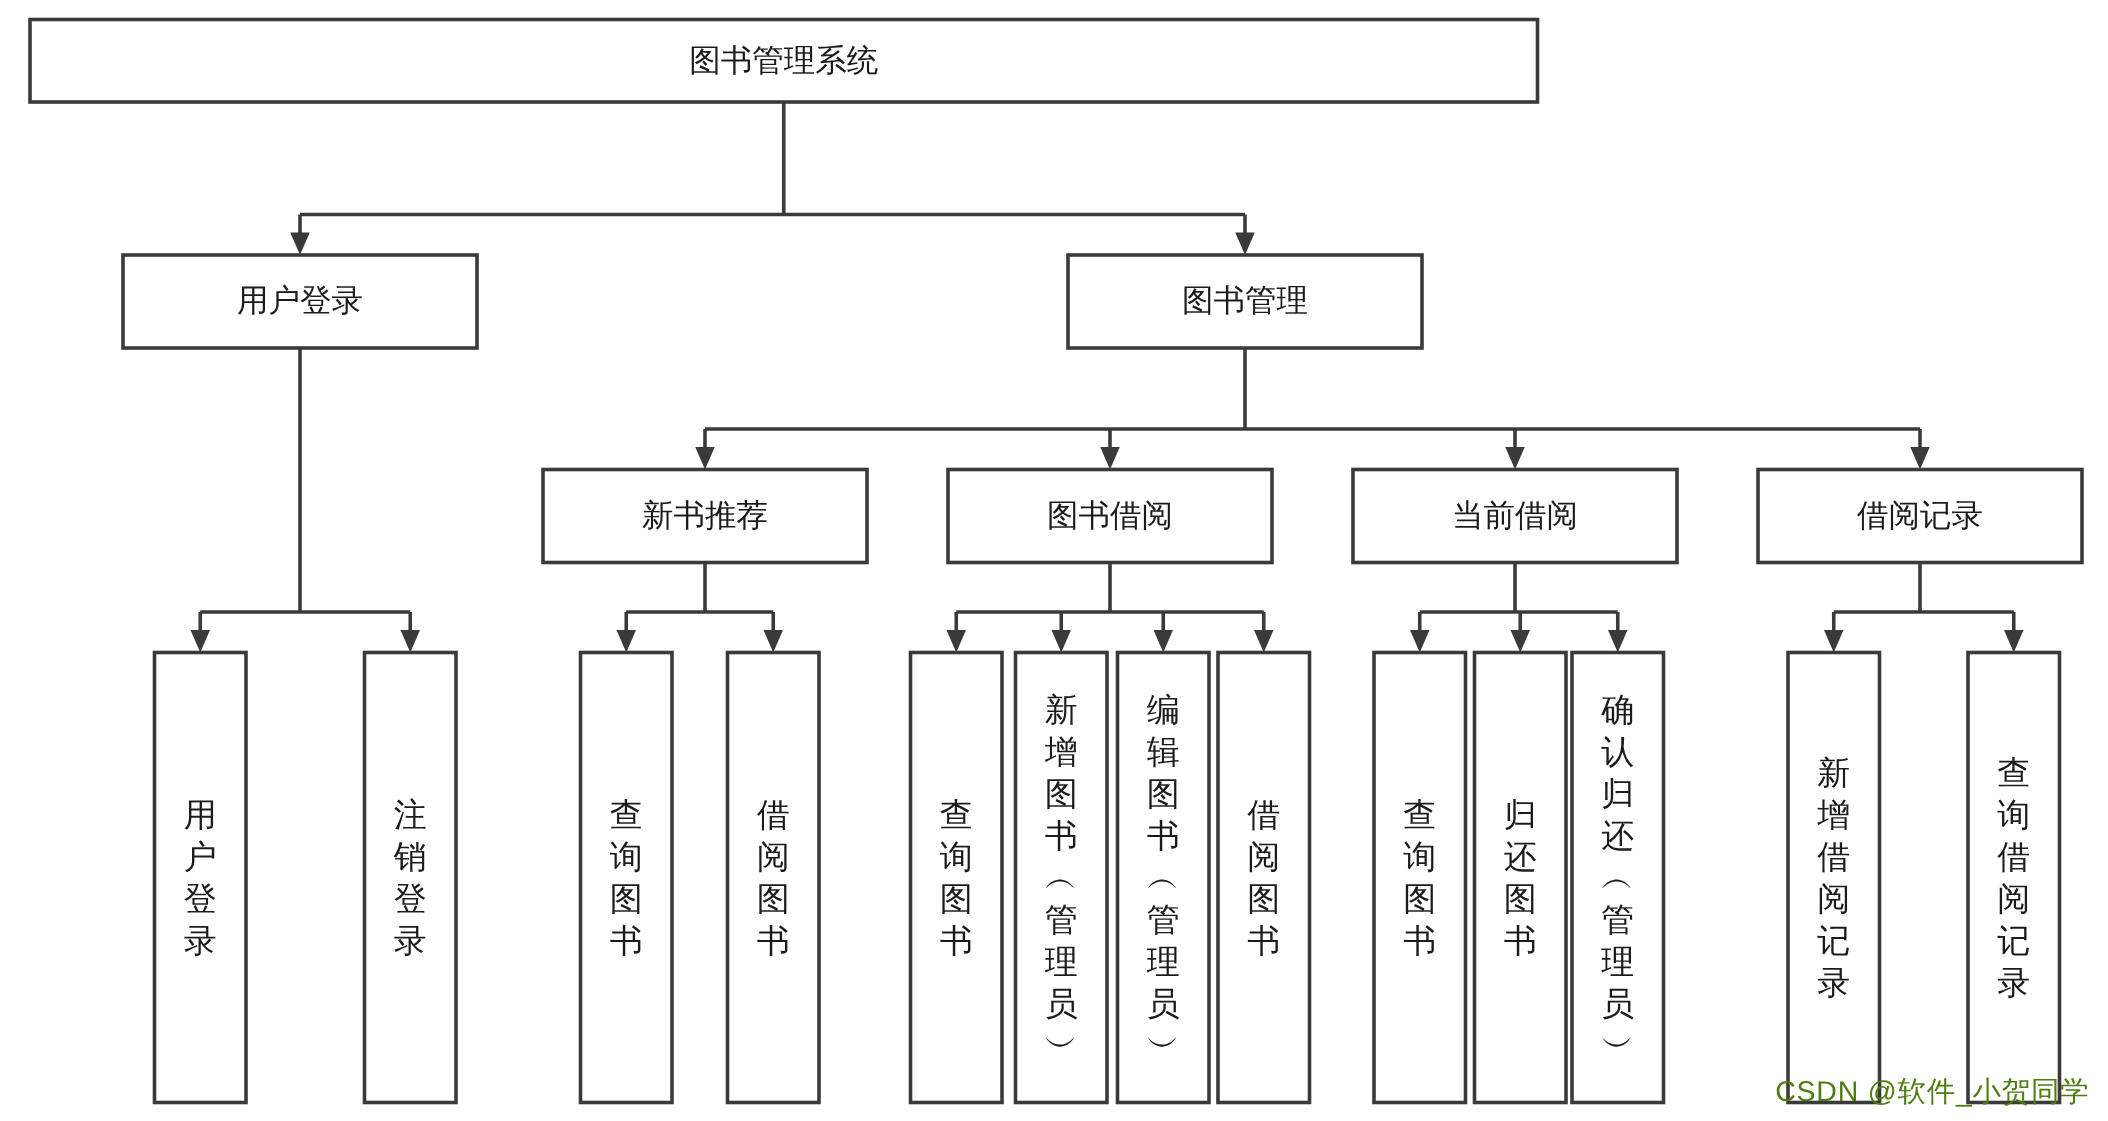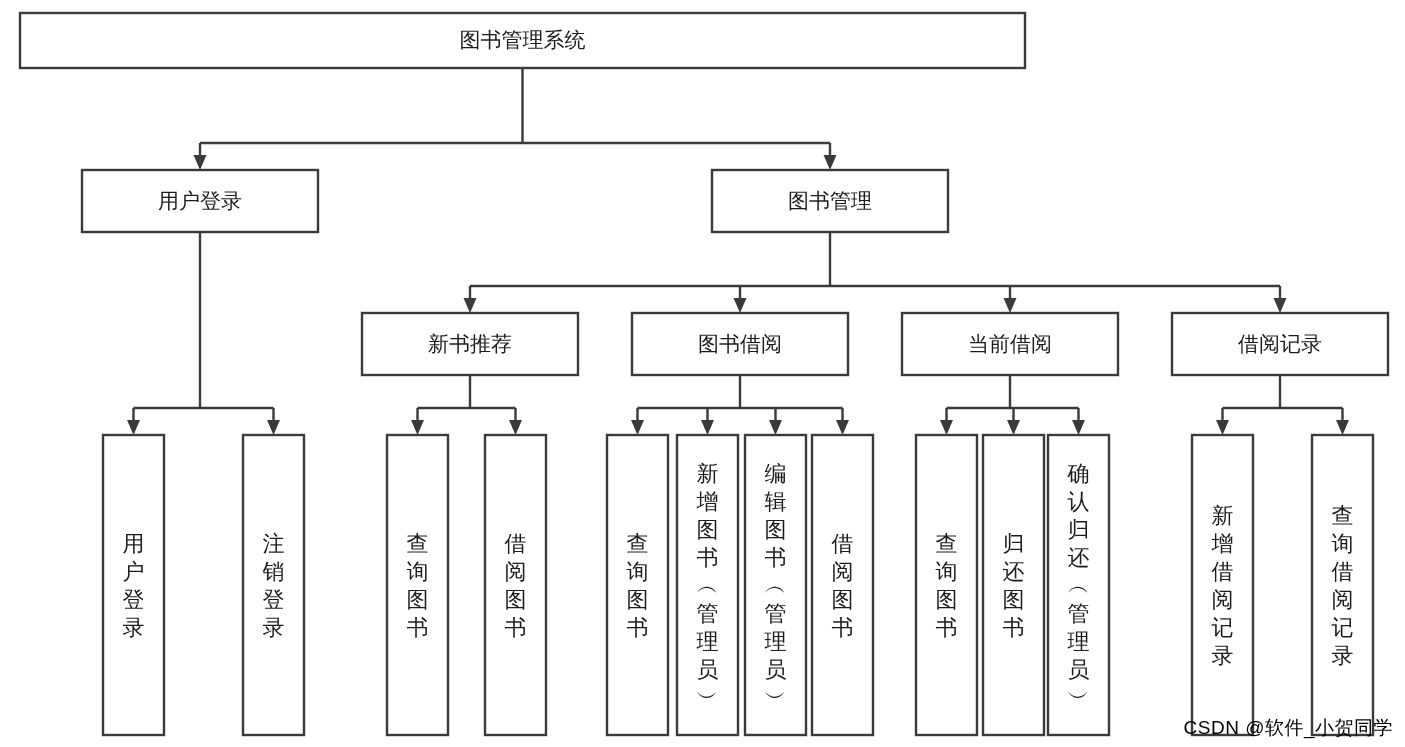--- a/index.html
+++ b/index.html
@@ -53,21 +53,21 @@
     font-family: "Liberation Sans", "DejaVu Sans", sans-serif;
     font-size: 22px;
     text-anchor: middle;
   }
   .watermark {
     position: absolute;
     right: 12px;
     bottom: 6px;
     font-family: "Liberation Sans", "DejaVu Sans", sans-serif;
     font-size: 19px;
-    color: #000000;
+    color: #4d7c0f;
     letter-spacing: 0.5px;
     white-space: nowrap;
     pointer-events: none;
   }
 </style>
 </head>
 <body>
 
 <div id="diagram-root">
   <svg class="diagram-canvas" viewBox="0 0 1405 747">

